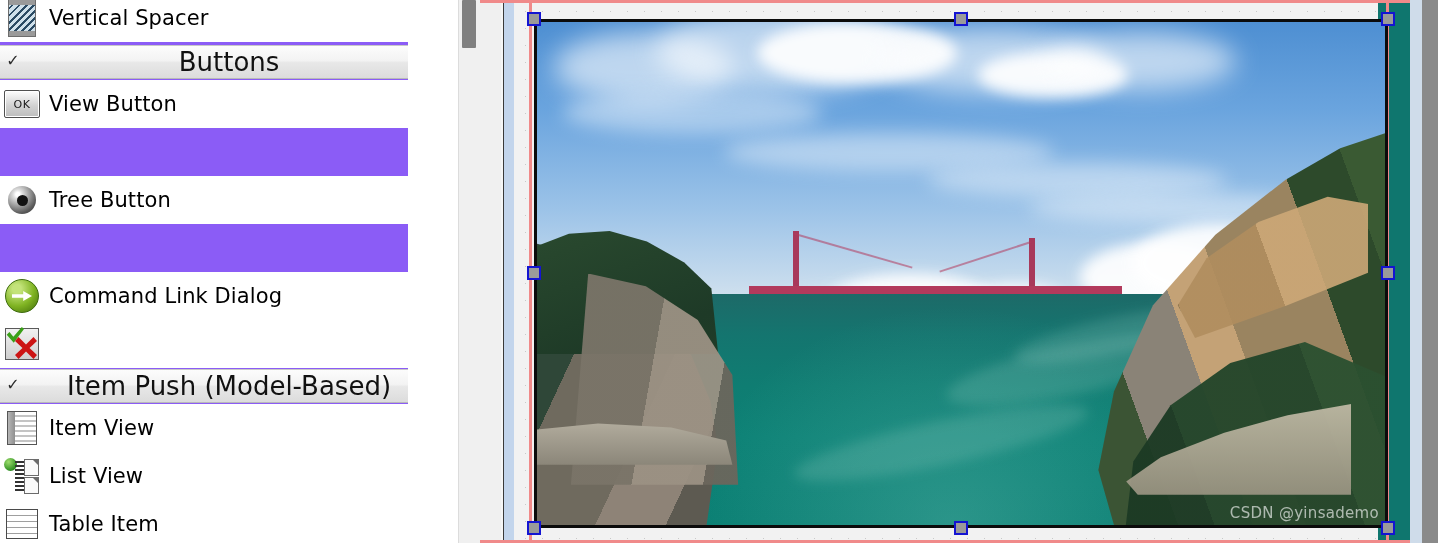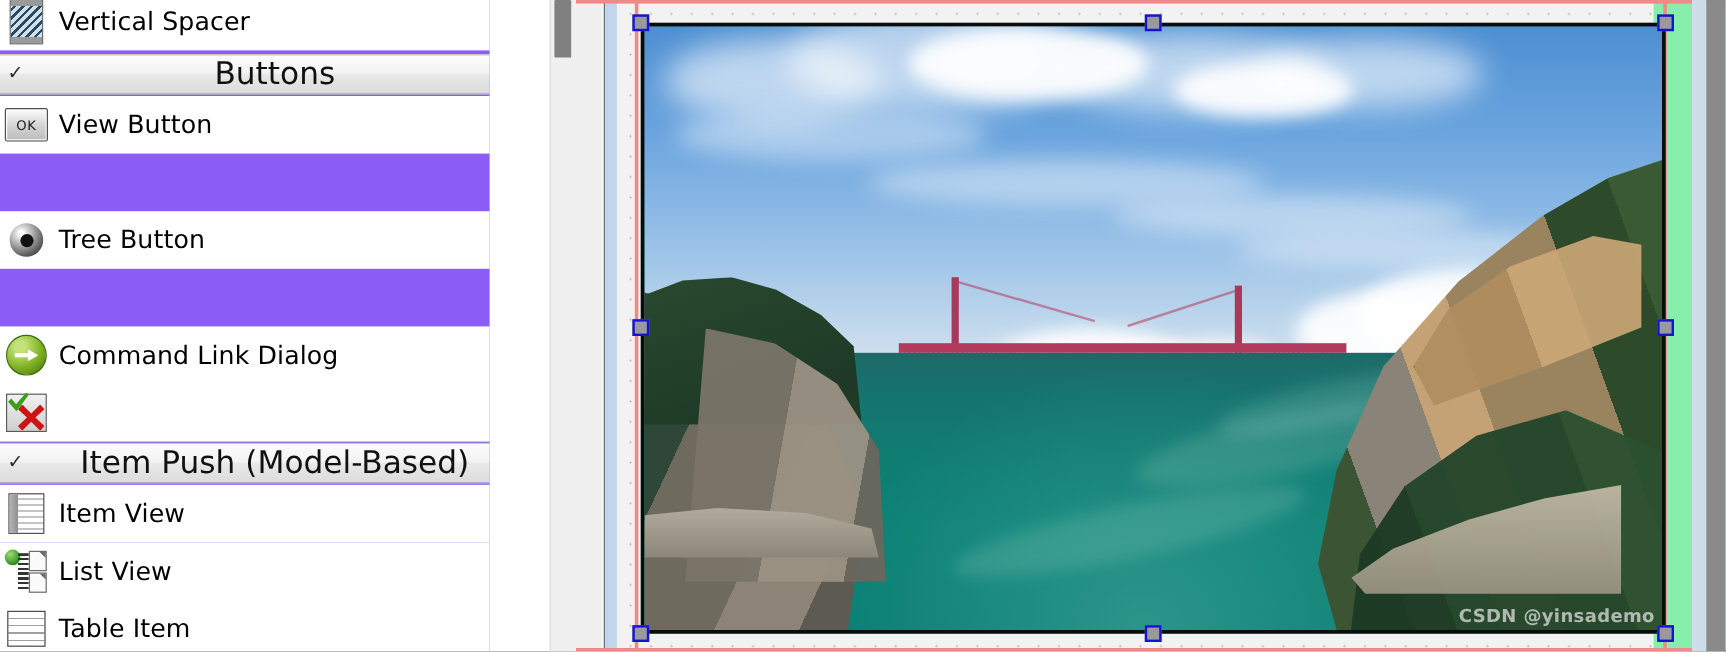--- a/index.html
+++ b/index.html
@@ -164,21 +164,21 @@
     background:#f0f0f0;border-left:1px solid #dcdcdc;box-sizing:border-box;
   }
   #wb-scroll-thumb{
     position:absolute;left:462px;top:0px;width:14px;height:48px;
     background:#808080;border-radius:1px;
   }
 
   
   #form-area{
     position:absolute;left:480px;top:0;width:958px;height:543px;
-    background:#86efac;overflow:hidden;font-weight:bold;
+    background:#0f766e;overflow:hidden;
   }
   #form-gutter{
     position:absolute;left:0;top:0;width:24px;height:543px;background:#f0f0f0;
     border-right:1px solid #3a3a3a;box-sizing:border-box;
   }
   #form-gutter-inner{
     position:absolute;left:21px;top:0;width:2px;height:543px;background:#f6f6f6;
   }
   
   #blue-band{

